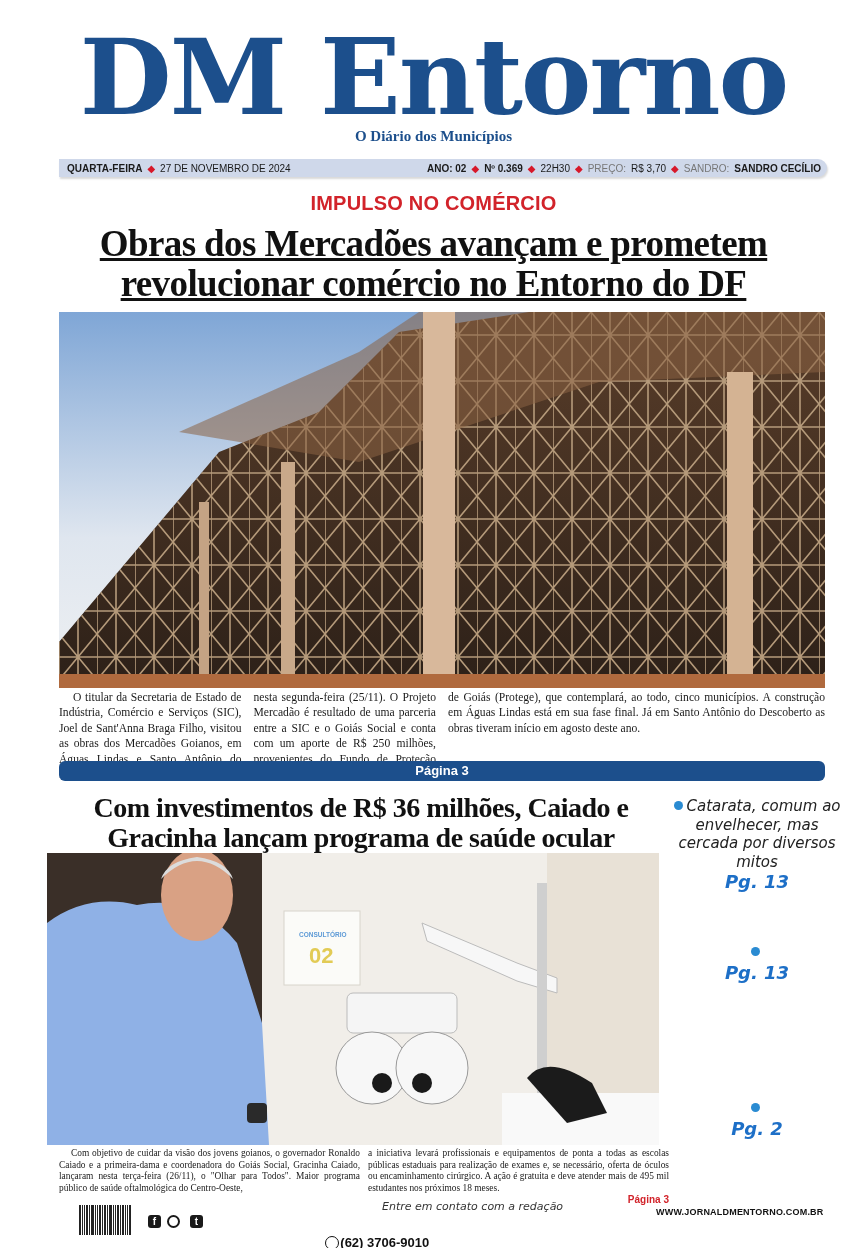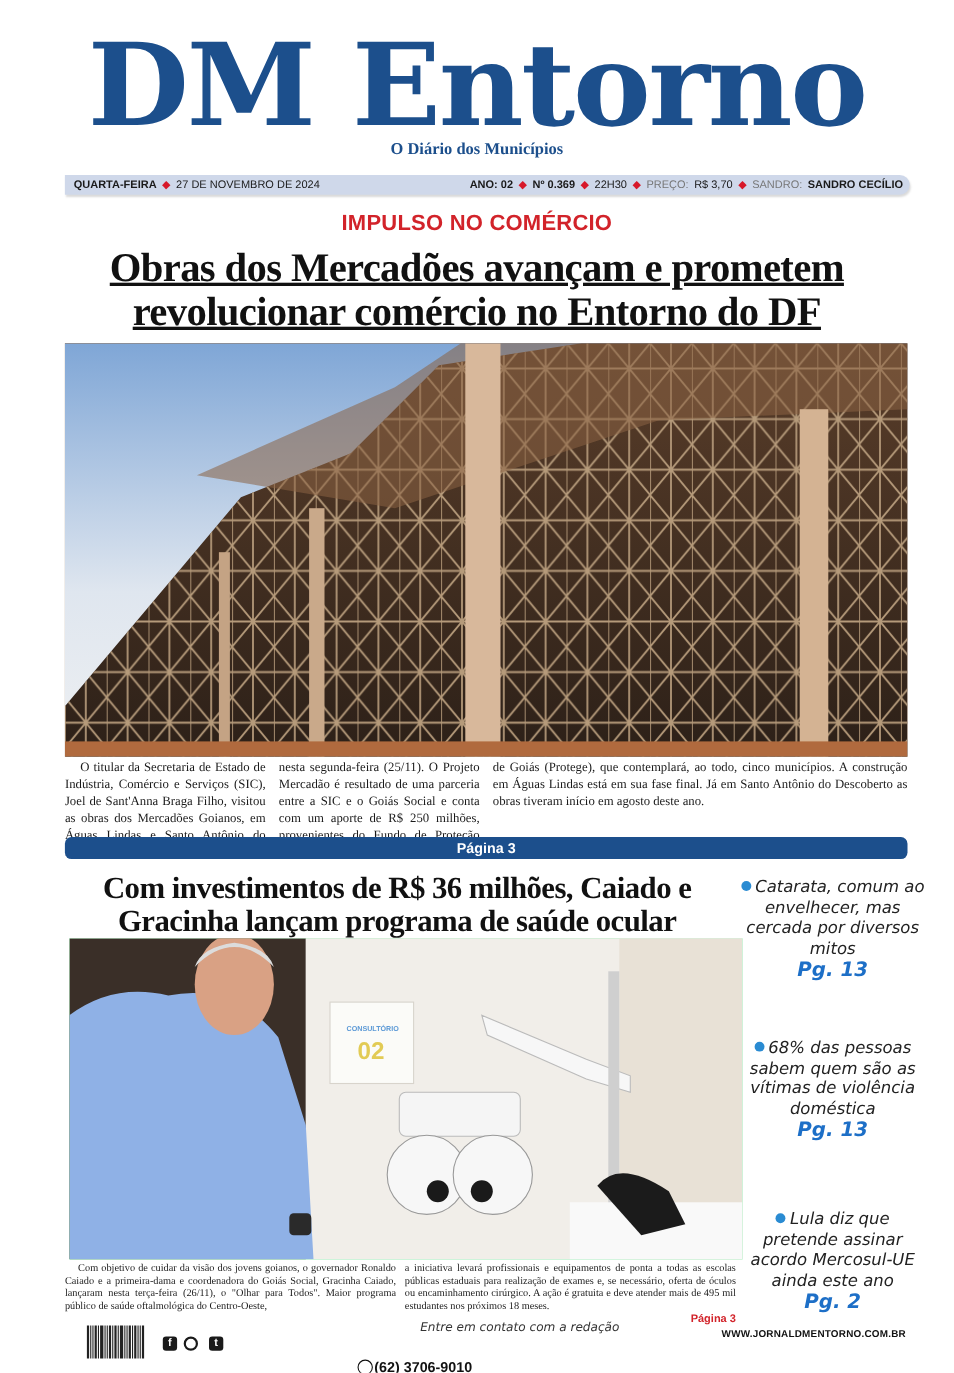--- a/index.html
+++ b/index.html
@@ -38,21 +38,21 @@
   .lead-text p { margin: 0; }
   .lead-text p.first { text-indent: 14px; }
 
   .pagebar { position: absolute; left: 59px; top: 761px; width: 766px; height: 20px;
     background: #1c4f8c; border-radius: 6px; color: #fff; text-align: center;
     font-family: "Liberation Sans", sans-serif; font-weight: bold; font-size: 13px; line-height: 20px; }
 
   .headline2 { position: absolute; left: 56px; top: 793px; width: 610px; text-align: center;
     font-family: "Liberation Serif", serif; font-weight: bold; font-size: 28px; line-height: 30px; color: #111; letter-spacing: -0.5px; }
 
-  .photo2 { position: absolute; left: 63px; top: 853px; width: 612px; height: 292px; overflow: hidden; background: #86efac; }
+  .photo2 { position: absolute; left: 47px; top: 853px; width: 612px; height: 292px; overflow: hidden; background: #22c55e; }
 
   .body2 { position: absolute; left: 59px; top: 1148px; width: 610px; display: grid;
     grid-template-columns: 1fr 1fr; column-gap: 8px;
     font-family: "Liberation Serif", serif; font-size: 9.4px; line-height: 11.6px; color: #1a1a1a; text-align: justify; }
   .body2 p.first { text-indent: 12px; }
   .pgref { color: #d2232a; font-family: "Liberation Sans", sans-serif; font-weight: bold; font-size: 10px; float: right; }
 
   .sidebar { position: absolute; left: 672px; top: 795px; width: 170px; text-align: center;
     font-family: "DejaVu Sans", sans-serif; font-style: italic; color: #222; }
   .teaser { position: absolute; left: 0; width: 170px; font-size: 15px; line-height: 18.5px; font-weight: 300; }
@@ -178,25 +178,25 @@
     <span class="pgref">Página 3</span>
   </div>
 </div>
 
 <aside class="sidebar">
   <div class="teaser" style="top:2px;">
     <span class="dot"></span><span>Catarata, comum ao envelhecer, mas cercada por diversos mitos</span>
     <span class="pg">Pg. 13</span>
   </div>
   <div class="teaser" style="top:148px;">
-    <span class="dot"></span><span>68% das pessoas sabem quem são as vítimas de violência doméstica</span>
+    <span class="dot"></span>
     <span class="pg">Pg. 13</span>
   </div>
   <div class="teaser" style="top:304px;">
-    <span class="dot"></span><span>Lula diz que pretende assinar acordo Mercosul-UE ainda este ano</span>
+    <span class="dot"></span>
     <span class="pg">Pg. 2</span>
   </div>
 </aside>
 
 <footer class="footer">
   <div class="barcode">
     <span style="width:2px"></span>
       <span style="width:1px"></span>
       <span style="width:1px"></span>
       <span style="width:2px"></span>

